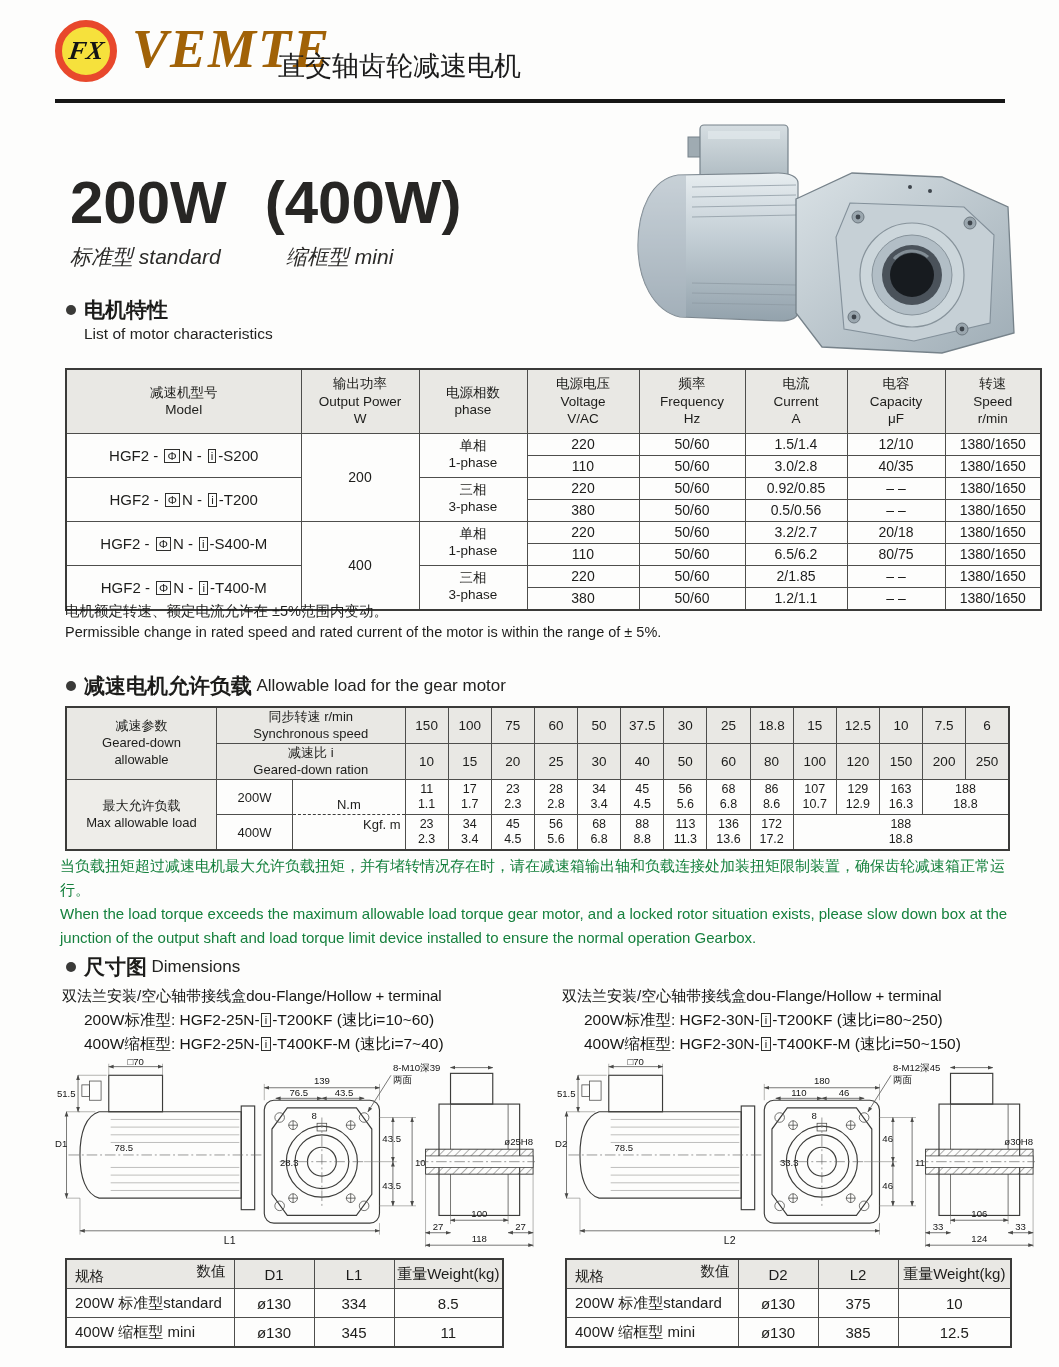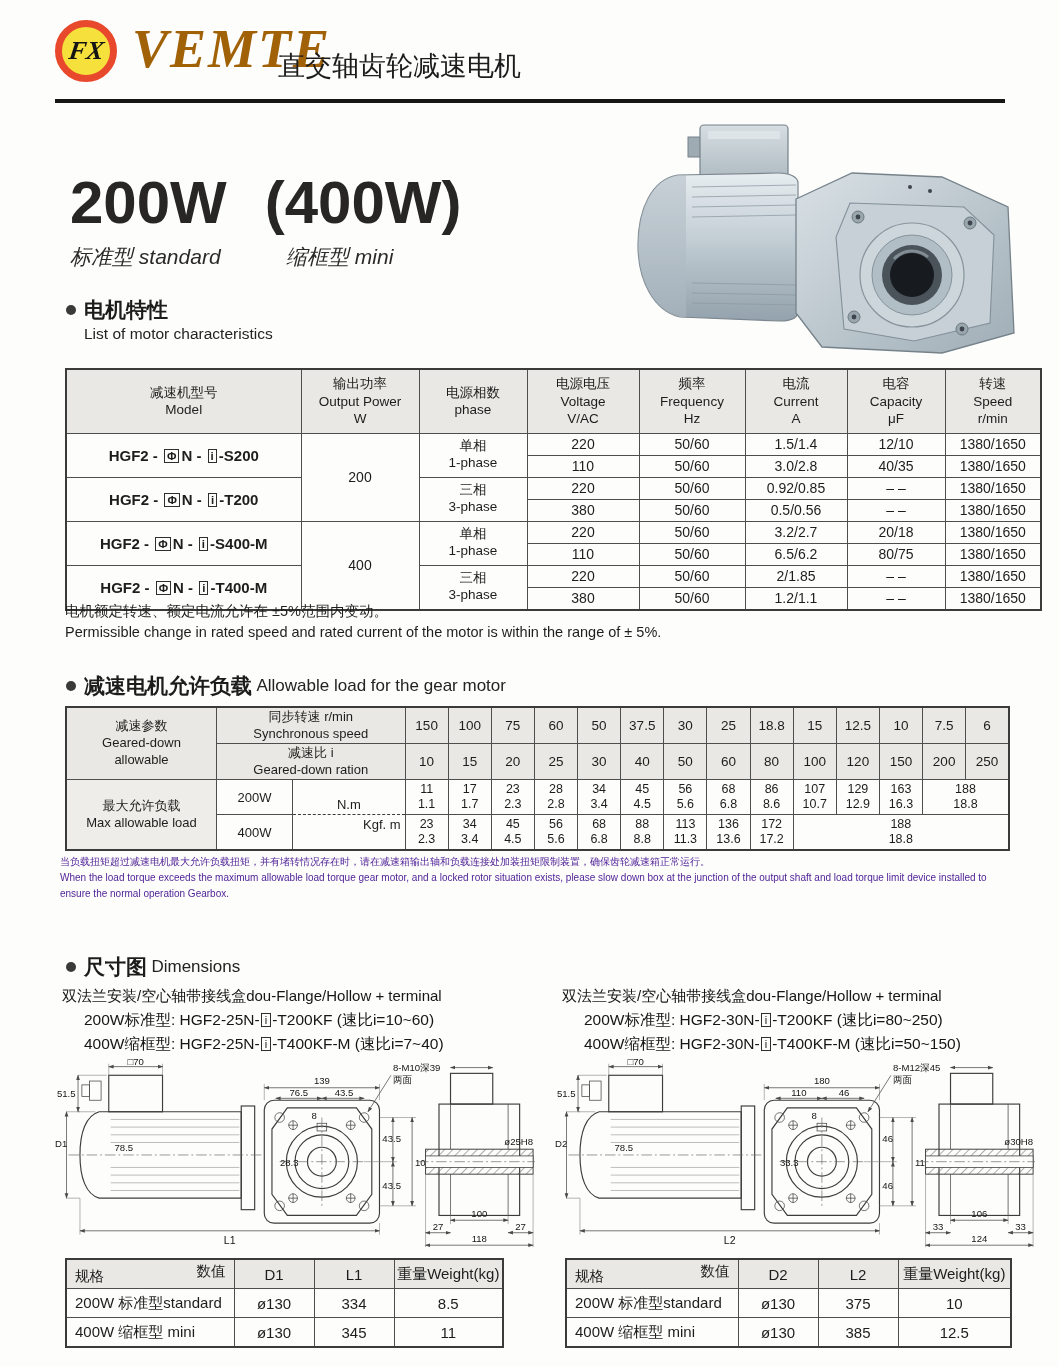--- a/index.html
+++ b/index.html
@@ -29,37 +29,37 @@
   .sec-zh{font-size:21px;font-weight:bold;color:#1c1c1a;vertical-align:middle;}
   .sec-en{font-size:17px;color:#232321;vertical-align:middle;}
   .sec1-en{left:84px;top:325px;font-size:15.5px;color:#232321;}
 
   
   table{border-collapse:collapse;table-layout:fixed;}
   td{border:1px solid #4e4e4c;text-align:center;vertical-align:middle;padding:0;overflow:hidden;}
   .t1{left:65px;top:368px;width:975px;border:2px solid #3b3b39;}
   .t1 .th{background:#e9e8e4;font-size:13.5px;line-height:1.3;padding:5px 1px;}
   .t1 td{font-size:14px;height:21px;}
-  .t1 .model{font-size:15px;font-weight:bold;}
+  .t1 .model{font-size:15px;}
   .t1 .phase{font-size:13.5px;line-height:1.25;}
   .mbox{display:inline-block;border:1.5px solid #2e2e2c;font-size:11.5px;line-height:12px;
         padding:0 2px;margin:0 2px;vertical-align:1px;}
   .note{left:65px;font-size:14.5px;color:#1e1e1c;}
 
   .t2{left:65px;top:706px;width:945px;border:2px solid #3b3b39;}
   .t2 .th{background:#e9e8e4;font-size:13px;line-height:1.3;}
   .t2 .hnum{background:#e9e8e4;font-size:13.5px;height:35px;}
   .t2 td{font-size:13px;}
   .t2 .pair{font-size:12.5px;line-height:1.22;height:34px;}
   .t2 .pair div{padding:0;}
   .t2 .lbl{background:#eeede9;font-size:13px;line-height:1.3;}
   .unit-cell div:first-child{border-bottom:1px dashed #3c3c3a;padding:1px 4px 2px;}
   .unit-cell div:last-child{padding:2px 4px 1px;text-align:right;}
 
-  .para{left:60px;width:956px;font-size:10px;line-height:1.6;color:#4c1d95;}
+  .para{left:60px;width:956px;font-size:15px;line-height:1.6;color:#15803d;}
 
   .spec-head{font-size:15px;color:#161614;}
   .spec-line{font-size:15.5px;color:#161614;margin-left:22px;}
   .ibox{display:inline-block;border:1px solid #2e2e2c;font-size:11px;line-height:12px;
         padding:0 3px;margin:0 1px;vertical-align:1px;}
 
   .t3{top:1258px;border:2px solid #3b3b39;}
   .t3 td{height:28px;font-size:15px;}
   .t3 .th{background:#e9e8e4;}
   .t3 .rowlbl{text-align:left;padding-left:8px;margin-left:23px;}

